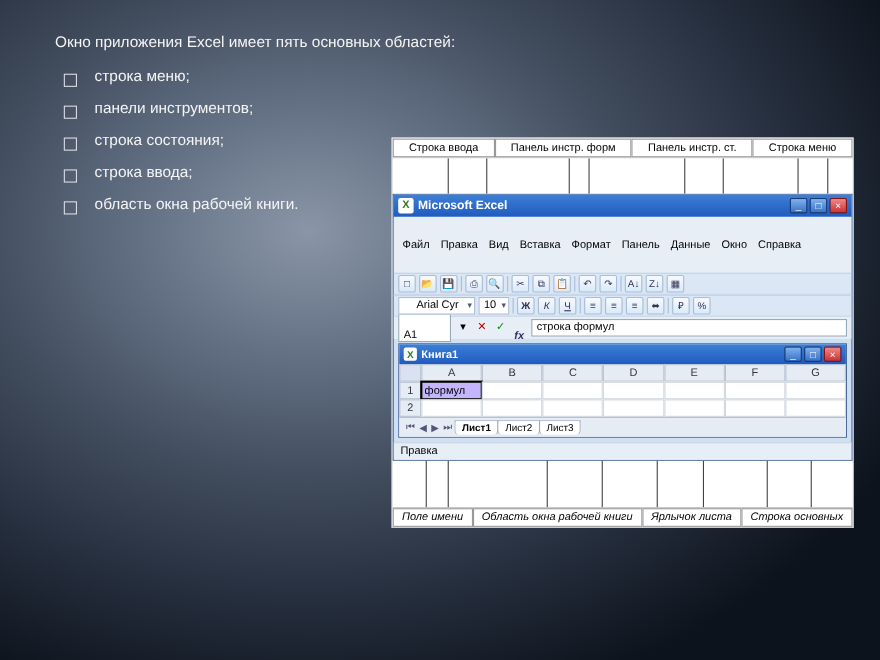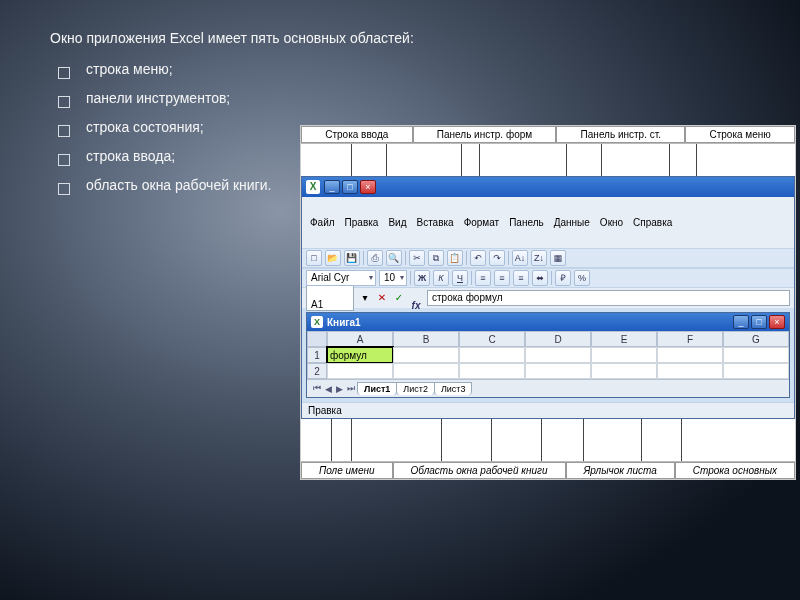--- a/index.html
+++ b/index.html
@@ -37,22 +37,22 @@
     position: absolute;
     left: 4px; top: 8px;
     width: 10px; height: 10px;
     border: 1.5px solid #d8dde4;
     background: transparent;
   }
 
   
   .excel-wrap {
     position: absolute;
-    right: 4px; top: 125px;
-    width: 496px;
+    right: 24px; top: 125px;
+    width: 420px;
     background: #fff;
     border: 1px solid #ccc;
     font-size: 10px;
     color: #000;
   }
 
   .callout-row {
     display: flex;
     background: #fff;
     border-bottom: 1px solid #bbb;
@@ -143,20 +143,21 @@
     text-align: center; color: #335;
   }
   .tsep { width: 1px; height: 14px; background: #a8bdd8; }
   .tdrop {
     height: 16px;
     border: 1px solid #a8bdd8;
     background: #fff;
     font-size: 10px; line-height: 14px;
     padding: 0 14px 0 4px;
     position: relative;
+    text-align: right;
   }
   .tdrop::after {
     content: "▾"; position: absolute; right: 2px; top: 0;
     font-size: 8px; color: #557;
   }
 
   .xl-formula {
     display: flex; align-items: center;
     background: #e8eef6;
     padding: 2px 4px;
@@ -218,21 +219,21 @@
     text-align: center; height: 16px; line-height: 16px;
     color: #334;
   }
   .cell {
     border: 0.5px solid #d0d6de; height: 16px;
     line-height: 16px; padding: 0 2px;
     background: #fff;
   }
   .cell.active {
     outline: 2px solid #000; outline-offset: -1px;
-    background: #bef264;
+    background: #c4b5fd;
   }
 
   .wb-tabs {
     display: flex; align-items: center;
     background: #e6ecf4; height: 18px;
     border-top: 1px solid #b6c2d2;
     font-size: 9px; gap: 0;
     padding-left: 4px;
   }
   .tabnav { padding: 0 2px; color: #557; }
@@ -280,20 +281,21 @@
       <div class="ln" style="left:178px"></div>
       <div class="ln" style="left:265px"></div>
       <div class="ln" style="left:300px"></div>
       <div class="ln" style="left:368px"></div>
       <div class="ln" style="left:395px"></div>
     </div>
 
     <div class="xl-window">
       <div class="xl-titlebar">
         <span class="logo">X</span>
+        <span class="title">Microsoft Excel</span>
         <div class="winbtns">
           <div class="winbtn">_</div>
           <div class="winbtn">□</div>
           <div class="winbtn close">×</div>
         </div>
       </div>
 
       <div class="xl-menubar">
         <span>Файл</span>
         <span>Правка</span>

